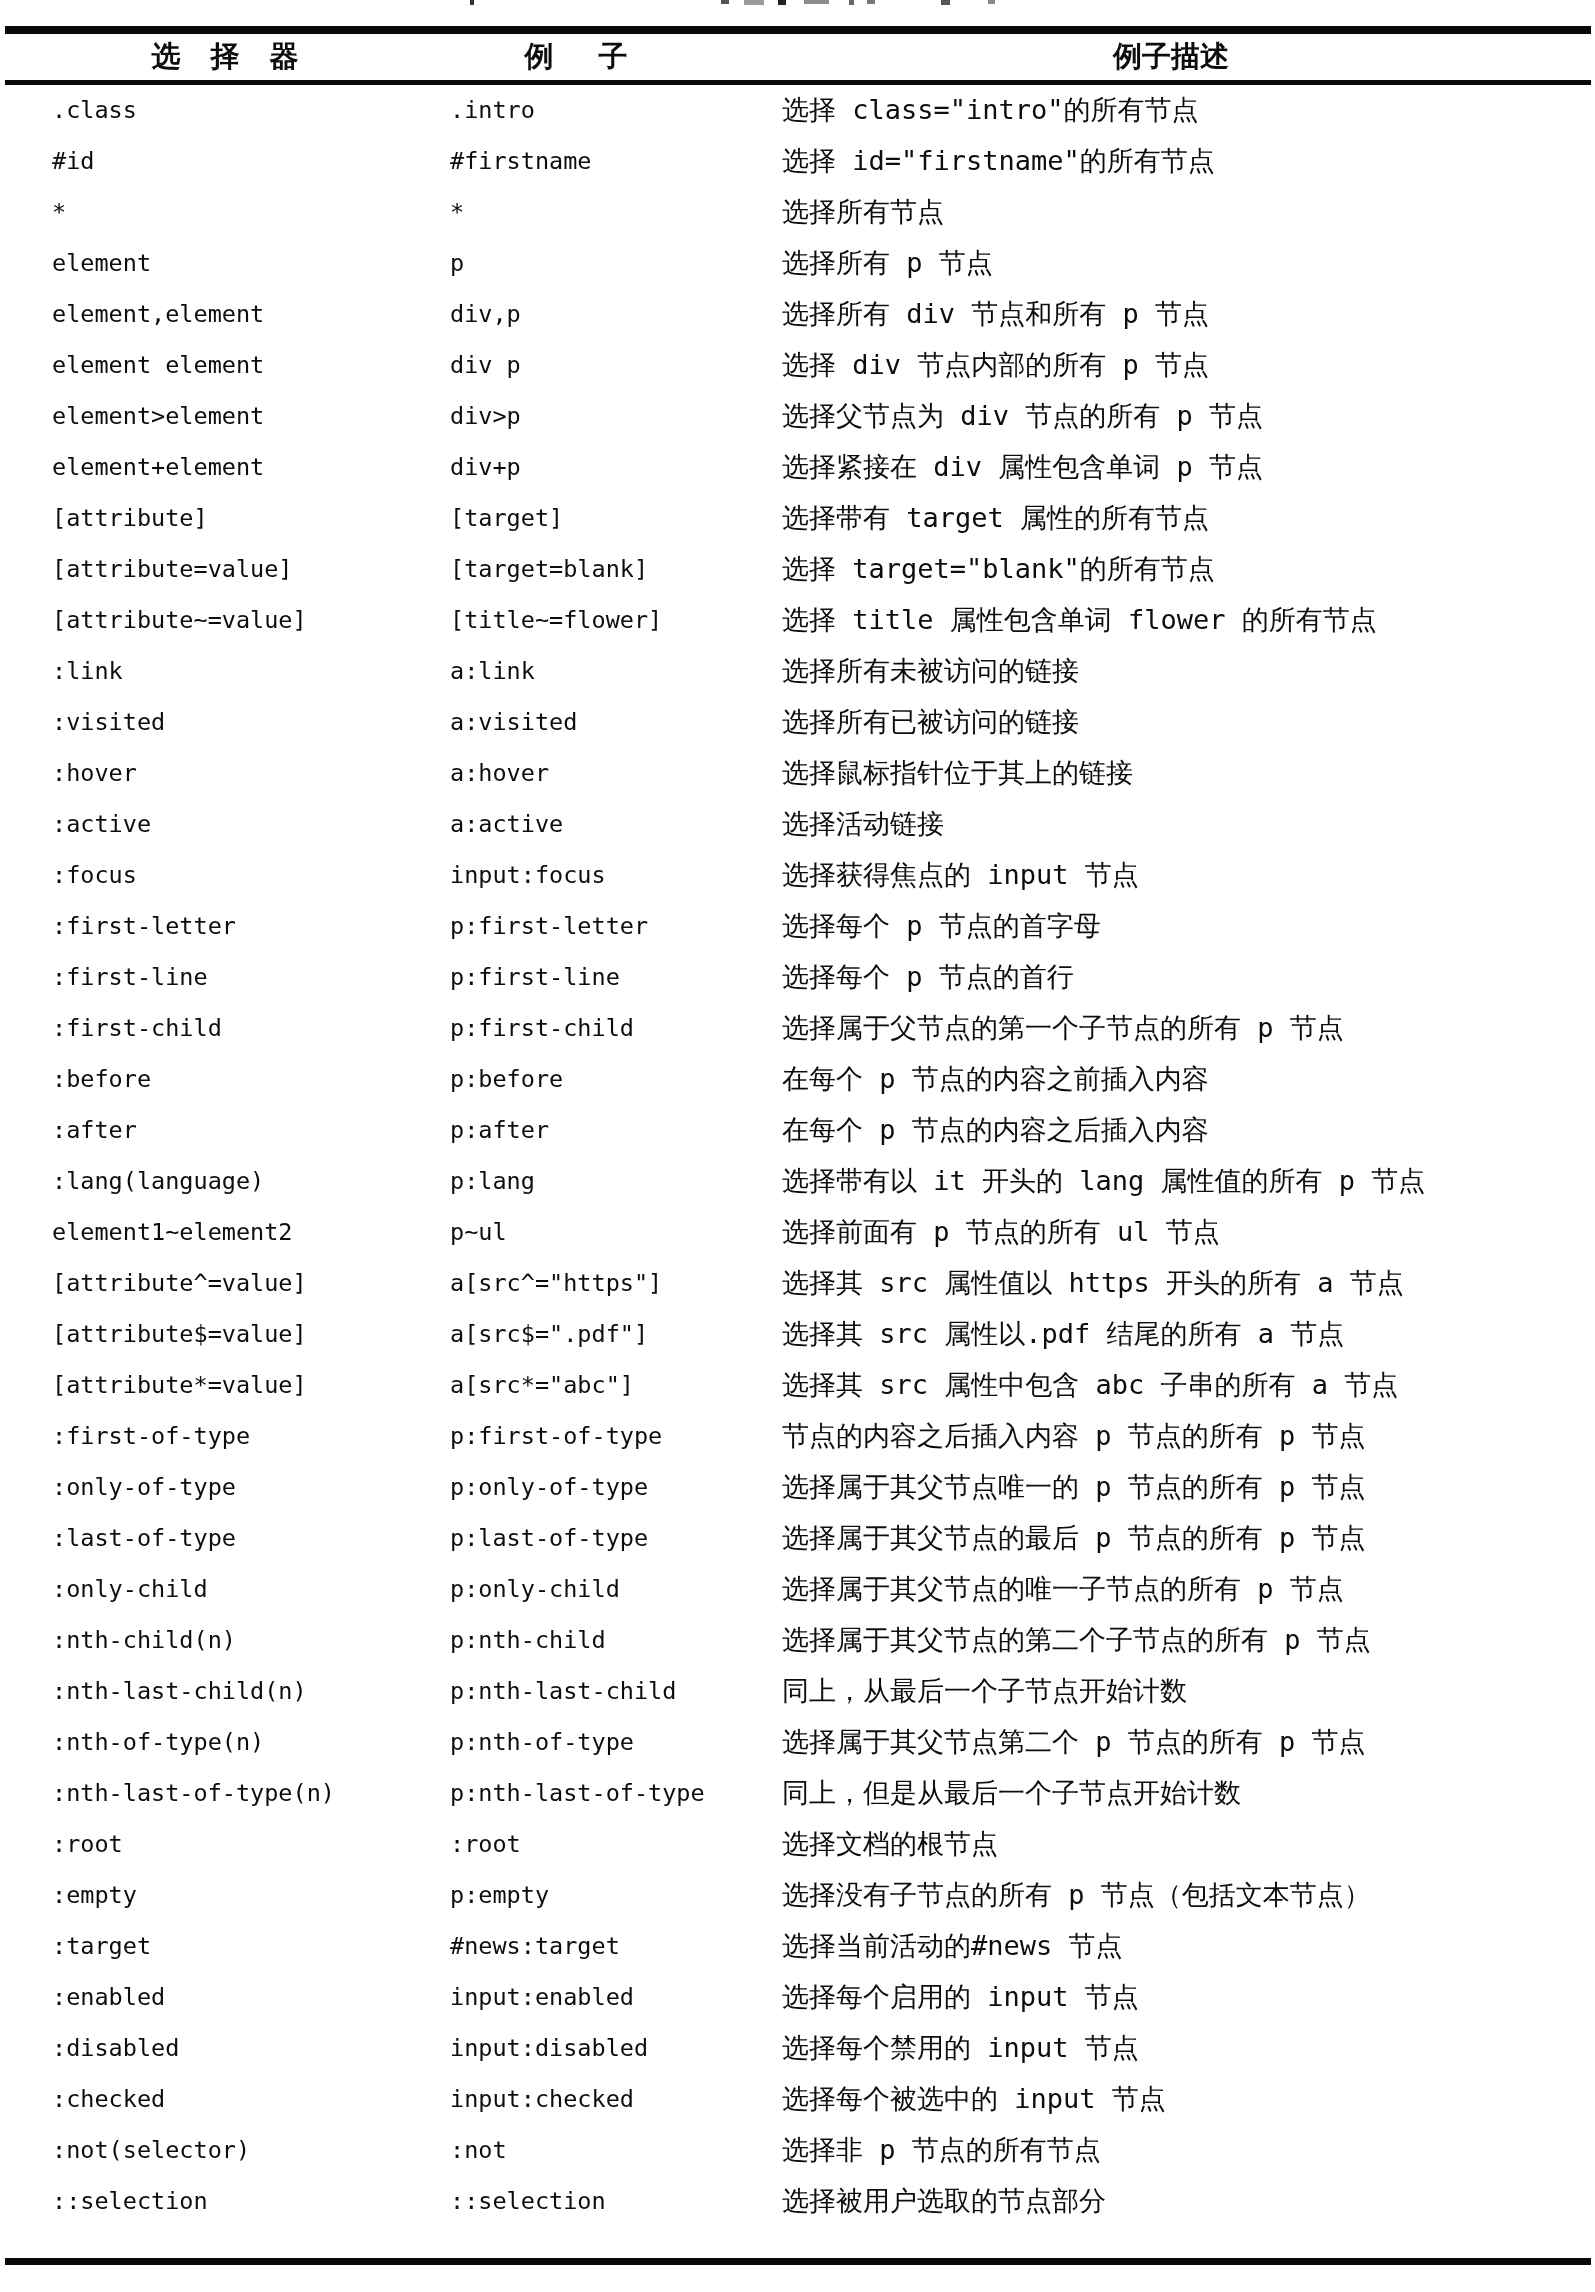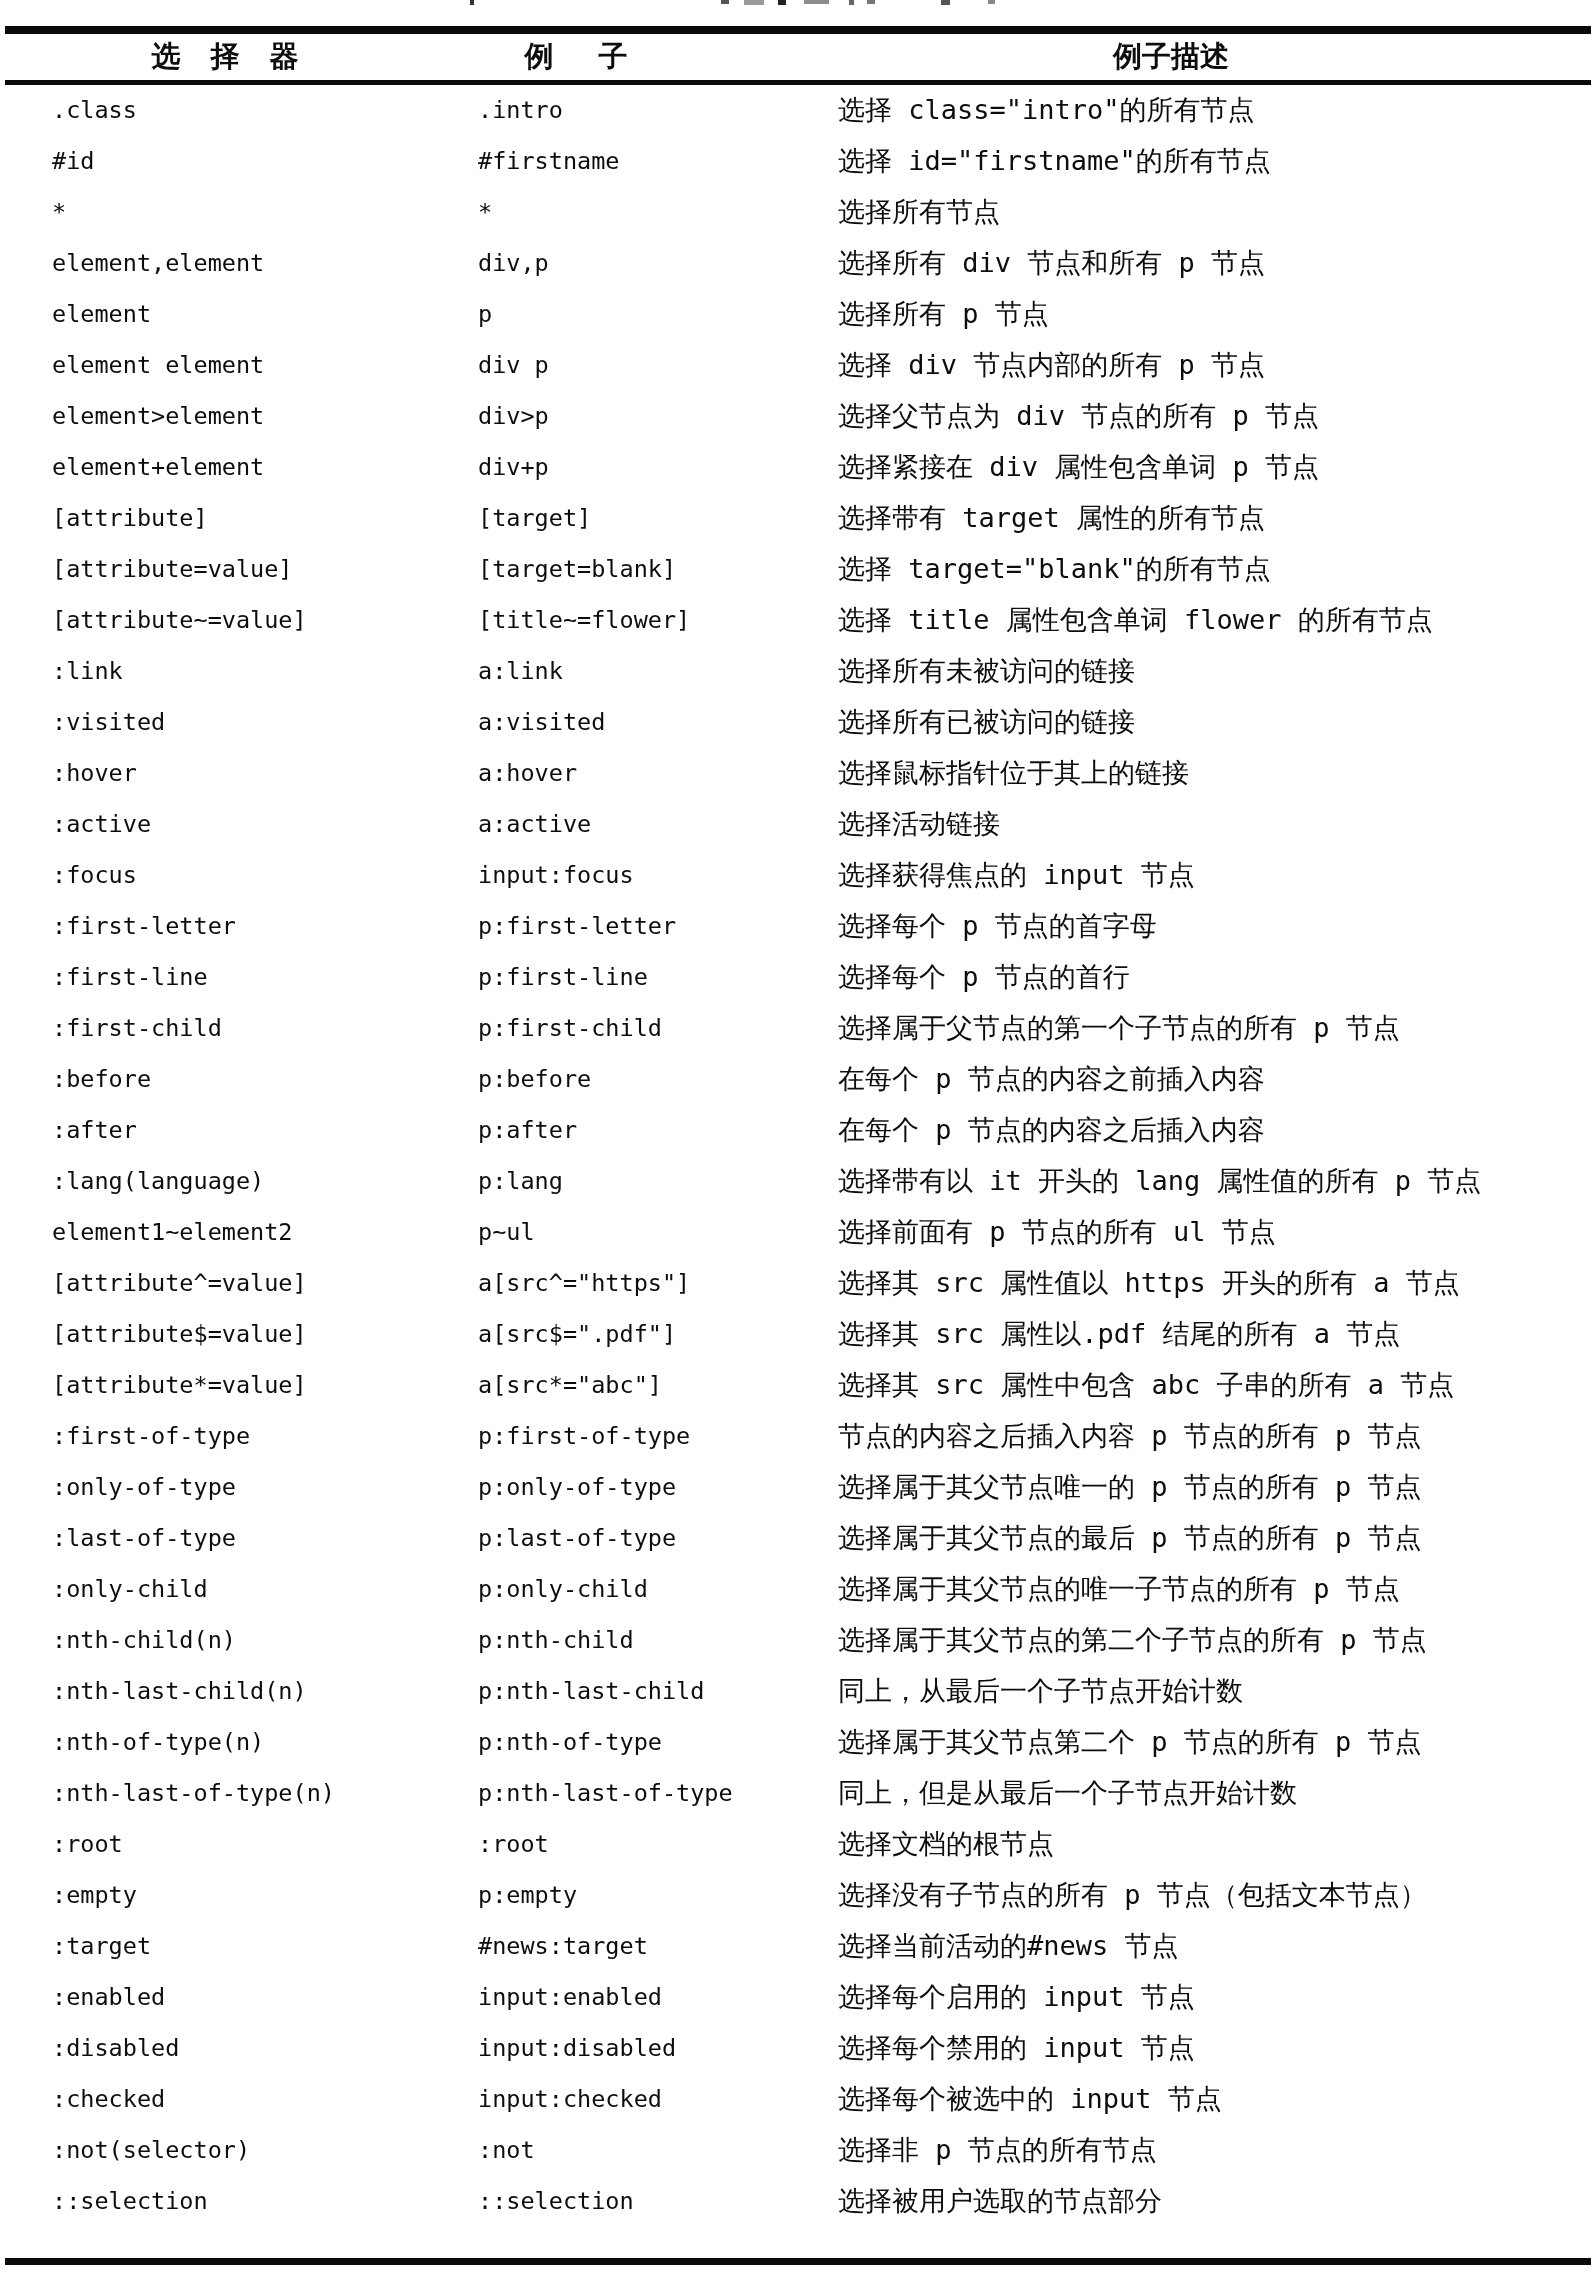--- a/index.html
+++ b/index.html
@@ -27,21 +27,21 @@
   }
   .th { text-align:center; white-space:nowrap; }
   .th1 { letter-spacing:30px; padding-left:30px; }
   .th2 { letter-spacing:45px; padding-left:45px; transform:translateX(-40px); }
   .th3 { transform:translateX(-18px); }
 
   
   .tbody { position:absolute; top:84px; left:0; right:0; }
   .tr {
     display:grid; grid-template-columns:450px 332px 1fr;
-    height:51px; align-items:center;gap:28px;
+    height:51px; align-items:center;
   }
   .td { white-space:nowrap; overflow:visible; }
   .td1, .td2 {
     font-family:"DejaVu Sans Mono", monospace;
     font-size:23.5px; color:#0d0d0d;
   }
   .td1 { padding-left:52px; }
   .td3 {
     font-family:"DejaVu Sans Mono","DejaVu Sans", sans-serif;
     font-size:27px; color:#0d0d0d;
@@ -87,32 +87,32 @@
     <div class="td td3">选择 id="firstname"的所有节点</div>
   </div>
 
   <div class="tr">
     <div class="td td1">*</div>
     <div class="td td2">*</div>
     <div class="td td3">选择所有节点</div>
   </div>
 
   <div class="tr">
+    <div class="td td1">element</div>
+    <div class="td td2">p</div>
+    <div class="td td3">选择所有 p 节点</div>
+  </div>
+
+  <div class="tr">
     <div class="td td1">element,element</div>
     <div class="td td2">div,p</div>
     <div class="td td3">选择所有 div 节点和所有 p 节点</div>
   </div>
 
   <div class="tr">
-    <div class="td td1">element</div>
-    <div class="td td2">p</div>
-    <div class="td td3">选择所有 p 节点</div>
-  </div>
-
-  <div class="tr">
     <div class="td td1">element element</div>
     <div class="td td2">div p</div>
     <div class="td td3">选择 div 节点内部的所有 p 节点</div>
   </div>
 
   <div class="tr">
     <div class="td td1">element&gt;element</div>
     <div class="td td2">div&gt;p</div>
     <div class="td td3">选择父节点为 div 节点的所有 p 节点</div>
   </div>

